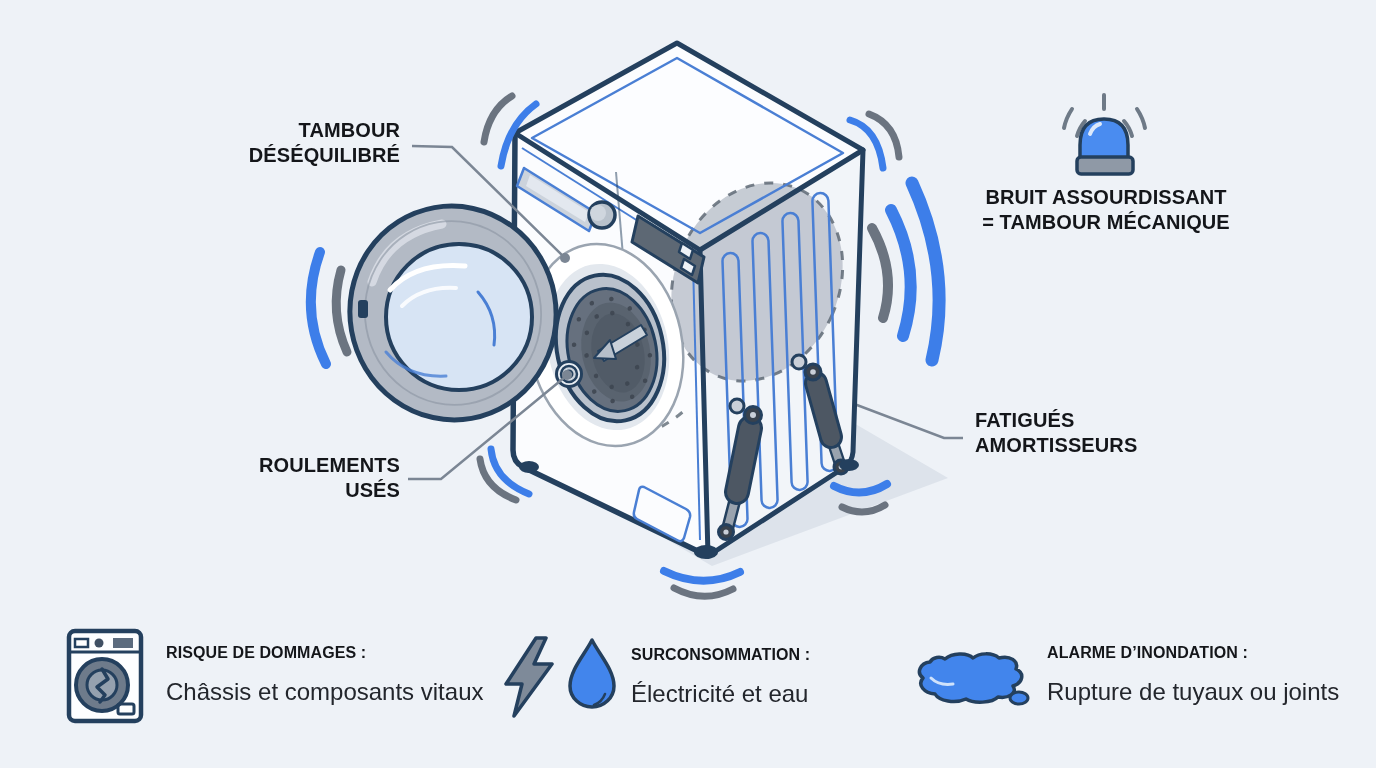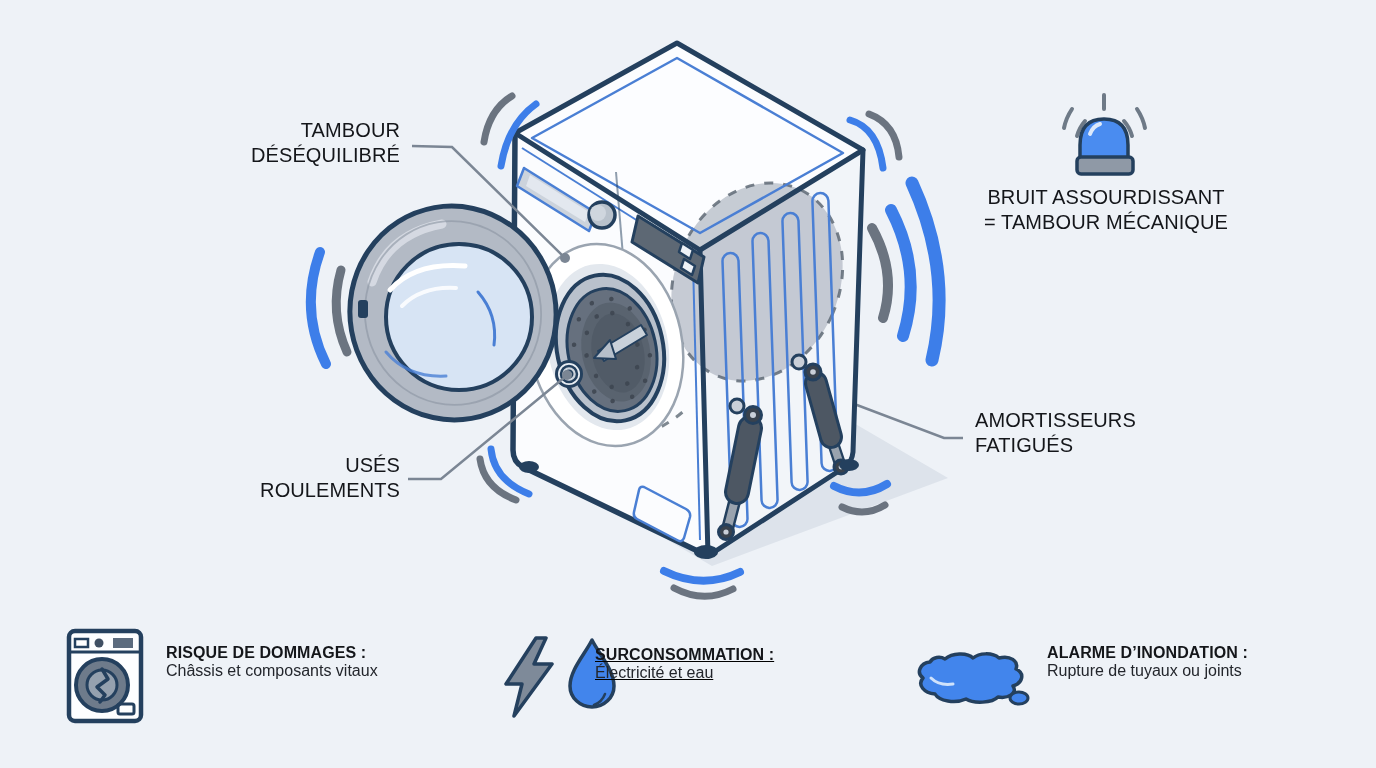--- a/index.html
+++ b/index.html
@@ -3,33 +3,33 @@
 <meta charset="utf-8">
 <style>
   html,body{margin:0;padding:0;background:#e8ebf0;}
   .stage{
     position:relative;width:1376px;height:768px;overflow:hidden;
     background:#eef2f7;
     font-family:"Liberation Sans","DejaVu Sans",sans-serif;
   }
   .stage svg{position:absolute;left:0;top:0;}
   .callout{
-    position:absolute;font-weight:400;font-size:20px;line-height:25px;
+    position:absolute;font-weight:700;font-size:20px;line-height:25px;
     color:#14161a;letter-spacing:.1px;white-space:nowrap;
   }
   .callout span{display:block;}
   #label-tambour{left:176px;top:118px;width:224px;text-align:right;}
   #label-roulements{left:176px;top:453px;width:224px;text-align:right;}
   #label-bruit{left:958px;top:185px;width:296px;text-align:center;}
   #label-amortisseurs{left:975px;top:408px;width:260px;text-align:left;}
   .legend-text{position:absolute;}
   .legend-title{font-weight:700;font-size:16px;color:#14161a;letter-spacing:.1px;}
-  .legend-sub{font-size:16px;color:#23262c;margin-top:0;}
+  .legend-sub{font-size:24px;color:#23262c;margin-top:16px;}
   #legend-text-1{left:166px;top:644px;}
-  #legend-text-2{left:595px;top:646px;text-decoration:underline;}
+  #legend-text-2{left:631px;top:646px;}
   #legend-text-3{left:1047px;top:644px;}
   .legend-icon{position:absolute;}
   #icon-washer{left:66px;top:628px;}
   #icon-energy{left:504px;top:636px;}
   #icon-puddle{left:915px;top:650px;}
 </style>
 </head>
 <body>
 
 <div class="stage">
@@ -212,30 +212,30 @@
       <path d="M 408 479 L 441 479 L 565 377" fill="none" stroke="#7b8694" stroke-width="2.5"></path>
       <circle cx="567" cy="375" r="5" fill="#7b8694"></circle>
     </g>
   </svg>
 
   <div class="callout" id="label-tambour">
     <span>TAMBOUR</span>
     <span>DÉSÉQUILIBRÉ</span>
   </div>
   <div class="callout" id="label-roulements">
+    <span>ROULEMENTS</span>
     <span>USÉS</span>
-    <span>ROULEMENTS</span>
   </div>
   <div class="callout" id="label-bruit">
     <span>BRUIT ASSOURDISSANT</span>
     <span>= TAMBOUR MÉCANIQUE</span>
   </div>
   <div class="callout" id="label-amortisseurs">
+    <span>FATIGUÉS</span>
     <span>AMORTISSEURS</span>
-    <span>FATIGUÉS</span>
   </div>
 
   <svg class="legend-icon" id="icon-washer" width="78" height="96" viewBox="0 0 78 96">
     <rect x="3" y="3" width="72" height="90" rx="6" fill="#fdfeff" stroke="#24405e" stroke-width="4.5"></rect>
     <line x1="4" y1="24" x2="74" y2="24" stroke="#24405e" stroke-width="3"></line>
     <rect x="9" y="11" width="13" height="8" fill="none" stroke="#24405e" stroke-width="2.5"></rect>
     <circle cx="33" cy="15" r="4.5" fill="#3f4f63"></circle>
     <rect x="47" y="10" width="20" height="10" fill="#5b6b7e"></rect>
     <circle cx="36" cy="57" r="26" fill="#6e7b8b" stroke="#24405e" stroke-width="4"></circle>
     <circle cx="36" cy="57" r="15" fill="#95a1af" stroke="#24405e" stroke-width="3"></circle>

